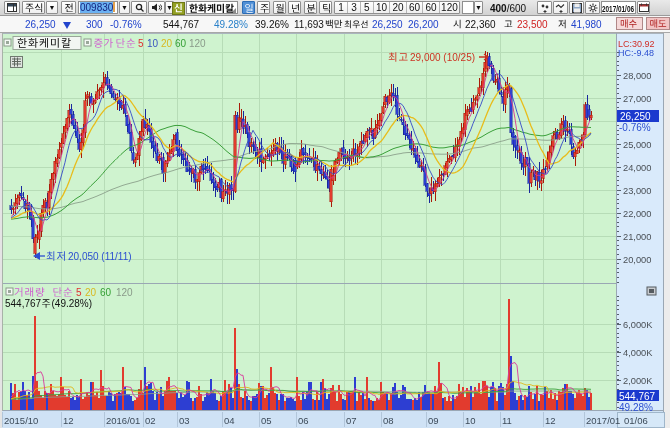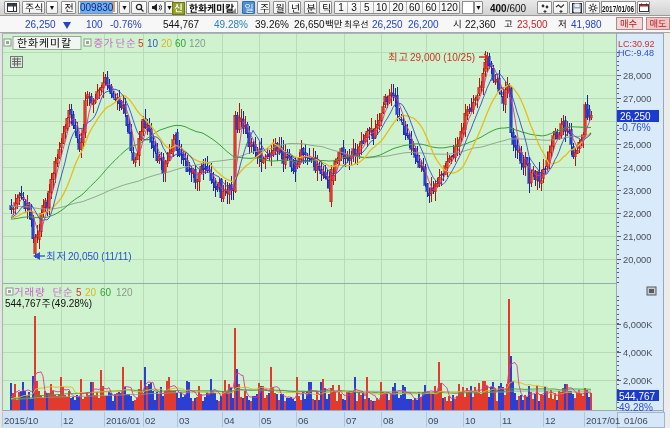--- a/index.html
+++ b/index.html
@@ -86,26 +86,26 @@
  <div class="btn" style="left:637px;width:13px"><svg width="10" height="9" style="margin-top:1px">
           <rect x="0.5" y="1.5" width="9" height="7" fill="#fff" stroke="#333"></rect>
           <rect x="0.5" y="1.5" width="9" height="2" fill="#a33"></rect>
           <line x1="2.5" y1="0.5" x2="2.5" y2="2.5" stroke="#333"></line>
           <line x1="7.5" y1="0.5" x2="7.5" y2="2.5" stroke="#333"></line>
         </svg></div>
 </div>
 <div class="r2">
  <span class="bl" style="left:25px">26,250</span>
       <span style="left:63px;top:6px;width:0;height:0;border-left:4.5px solid transparent;border-right:4.5px solid transparent;border-top:7px solid #2244cc"></span>
- <span class="bl" style="left:86px">100</span>
+ <span class="bl" style="left:86px">300</span>
  <span class="bl" style="left:110px">-0.76%</span>
  <span class="bk" style="left:163px">544,767</span>
  <span class="cy" style="left:214px">49.28%</span>
  <span class="bk" style="left:255px">39.26%</span>
- <span class="bk" style="left:294px">26,650</span>
+ <span class="bk" style="left:294px">11,693</span>
  <span class="bl" style="left:372px">26,250</span>
  <span class="bl" style="left:408px">26,200</span>
  <span class="bk" style="left:465px">22,360</span>
  <span class="rd" style="left:517px">23,500</span>
  <span class="bl" style="left:571px">41,980</span>
  <span style="left:616px;top:1px;width:27px;height:13px;background:#f6d9d9;border:1px solid #b08888"></span>
  <span style="left:646px;top:1px;width:24px;height:13px;background:#f2c4c4;border:1px solid #b08888"></span>
 </div>
 <svg width="670" height="395" viewBox="0 33 670 395" style="position:absolute;left:0;top:33px;">
 <rect x="0" y="33" width="670" height="395" fill="#cff3cf"></rect>

